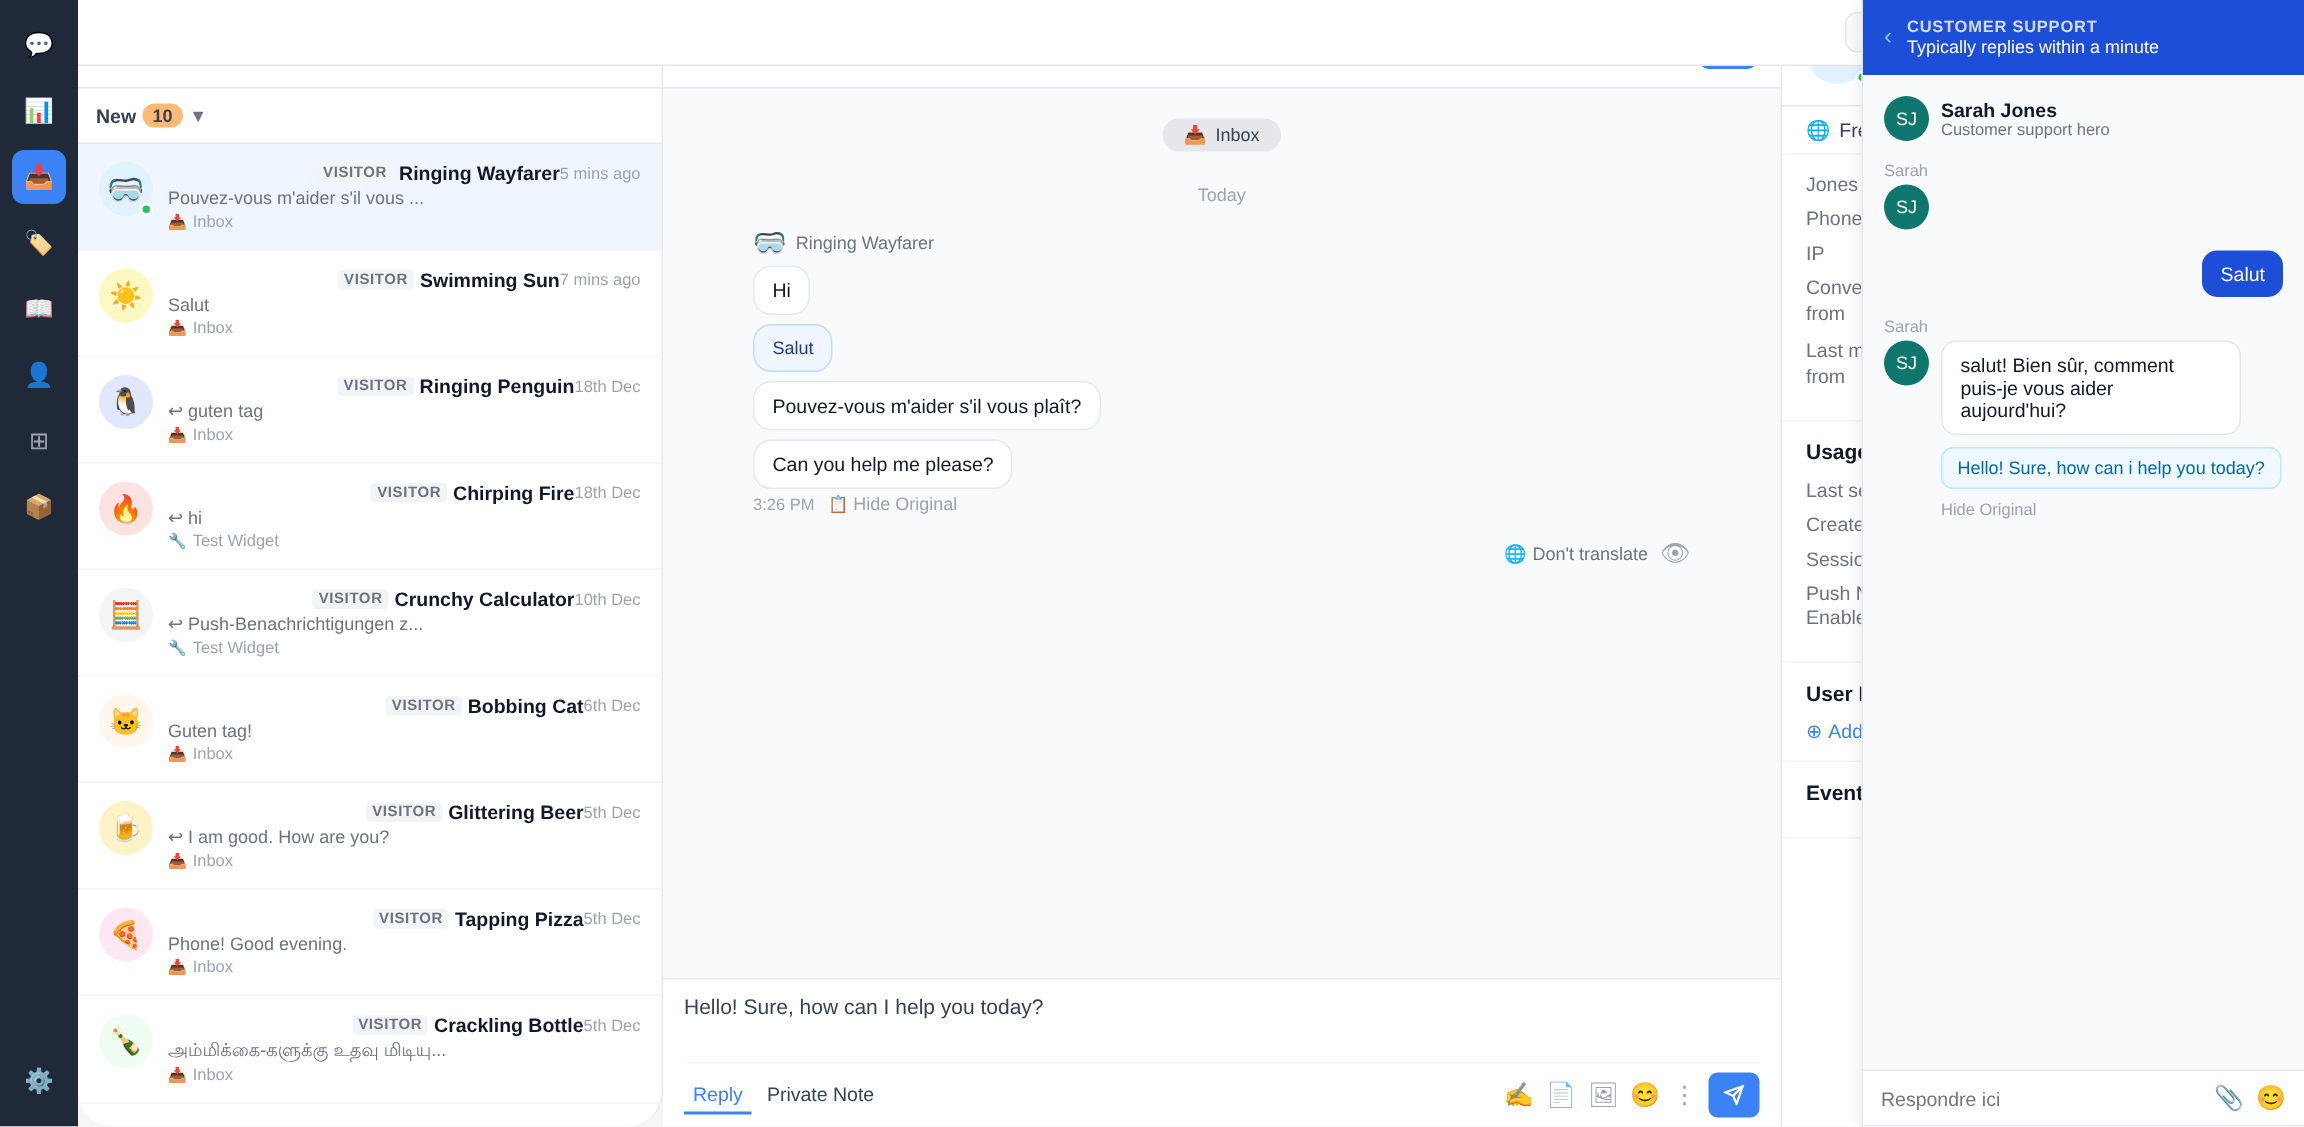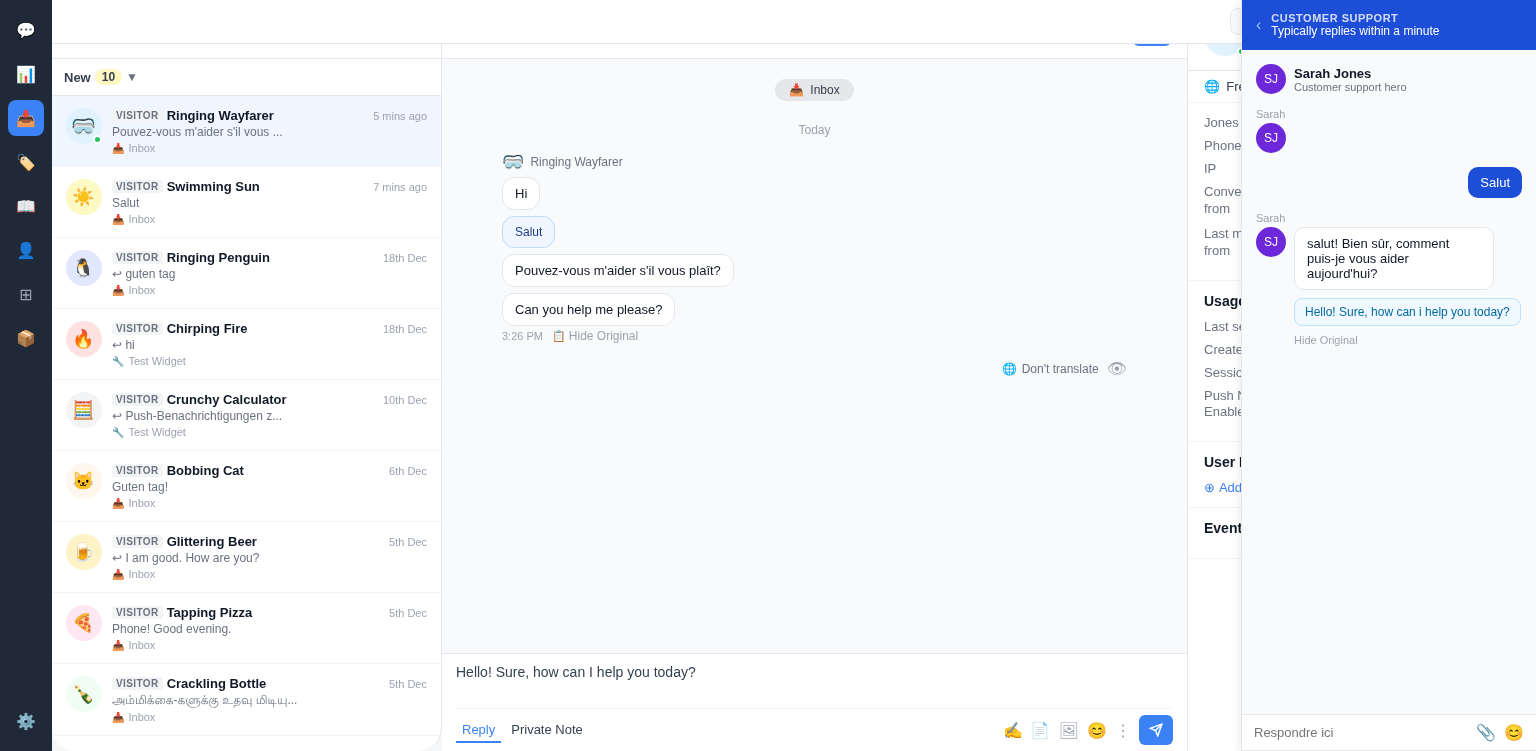--- a/index.html
+++ b/index.html
@@ -46,21 +46,21 @@
     .inbox-filter-bar {
       padding: 10px 12px;
       display: flex; align-items: center; gap: 8px;
       border-bottom: 1px solid #e5e7eb;
     }
     .new-badge {
       display: flex; align-items: center; gap: 4px;
       font-size: 13px; font-weight: 600; color: #374151;
     }
     .count-pill {
-      background: #fef9c3;
+      background: #fdba74;
       color: #374151;
       border-radius: 10px;
       padding: 1px 7px;
       font-size: 12px; font-weight: 600;
     }
     .chevron-btn {
       background: none; border: none; cursor: pointer; color: #6b7280; font-size: 12px;
     }
     .icon-btn {
       width: 30px; height: 30px;
@@ -86,21 +86,21 @@
       width: 36px; height: 36px; border-radius: 50%;
       display: flex; align-items: center; justify-content: center;
       font-size: 18px; flex-shrink: 0; position: relative;
     }
     .online-dot {
       width: 9px; height: 9px; border-radius: 50%; background: #22c55e;
       border: 2px solid #fff;
       position: absolute; bottom: 0; right: 0;
     }
     .conv-body { flex: 1; min-width: 0; }
-    .conv-top { display: flex; justify-content: space-between; align-items: center; margin-bottom: 2px; }
+    .conv-top { display: flex; justify-content: flex-end; align-items: center; margin-bottom: 2px; }
     .visitor-tag {
       font-size: 10px; font-weight: 600; color: #6b7280;
       background: #f3f4f6; border-radius: 3px; padding: 1px 4px;
       text-transform: uppercase; letter-spacing: 0.4px;
     }
     .conv-name { font-size: 13px; font-weight: 600; color: #111827; }
     .conv-time { font-size: 11px; color: #9ca3af; flex-shrink: 0; }
     .conv-msg { font-size: 12px; color: #6b7280; white-space: nowrap; overflow: hidden; text-overflow: ellipsis; max-width: 230px; }
     .conv-source { display: flex; align-items: center; gap: 4px; margin-top: 3px; }
     .source-icon { font-size: 10px; color: #9ca3af; }
@@ -356,21 +356,21 @@
       color: #fff;
     }
     .popup-back { background: none; border: none; color: #93c5fd; cursor: pointer; font-size: 16px; }
     .popup-header-text { flex: 1; }
     .popup-header-title { font-size: 11px; font-weight: 600; text-transform: uppercase; letter-spacing: 0.5px; opacity: 0.8; }
     .popup-header-sub { font-size: 12px; }
     .popup-messages { flex: 1; overflow-y: auto; padding: 14px; display: flex; flex-direction: column; gap: 14px; background: #f8fafc; }
     .popup-agent-info { display: flex; align-items: center; gap: 8px; }
     .popup-agent-avatar {
       width: 30px; height: 30px; border-radius: 50%;
-      background: #6d28d9; display: flex; align-items: center; justify-content: center;
+      background: #0f766e; display: flex; align-items: center; justify-content: center;
       font-size: 12px; color: #fff; overflow: hidden;
     }
     .popup-agent-name { font-size: 13px; font-weight: 600; color: #111827; }
     .popup-agent-role { font-size: 11px; color: #6b7280; }
     .popup-msg-row { display: flex; gap: 8px; align-items: flex-start; }
     .popup-bubble {
       background: #fff; border: 1px solid #e5e7eb;
       border-radius: 10px; padding: 8px 12px;
       font-size: 13px; color: #111827; max-width: 200px;
     }

